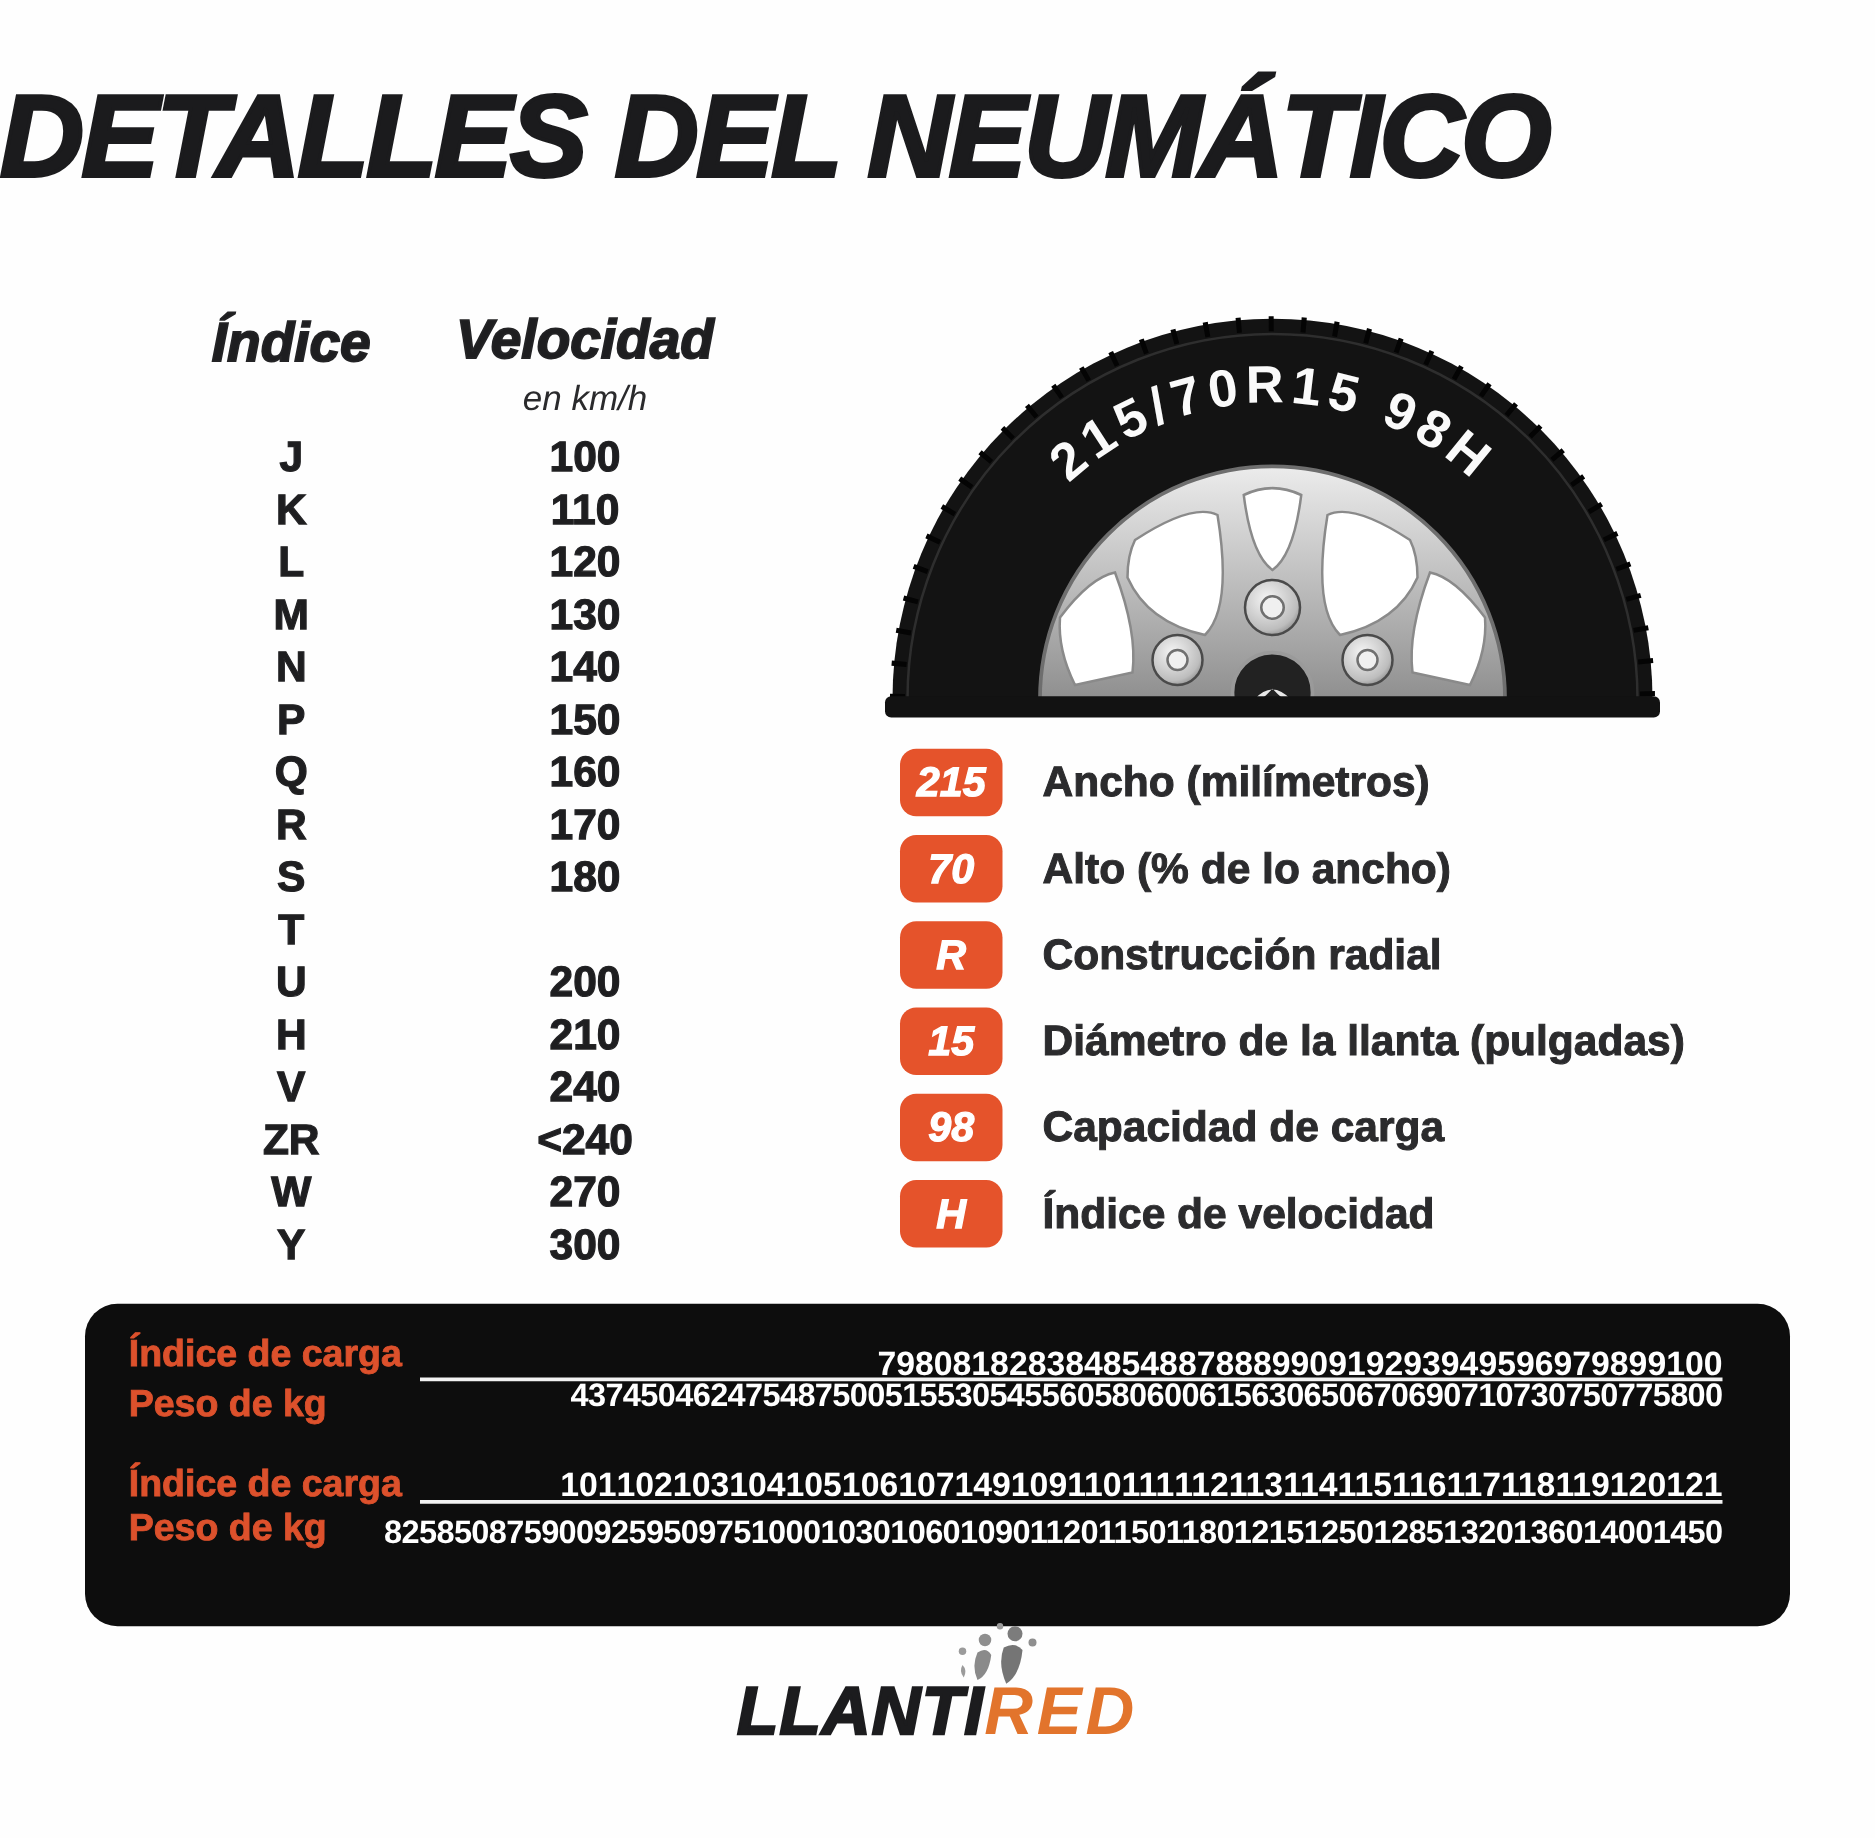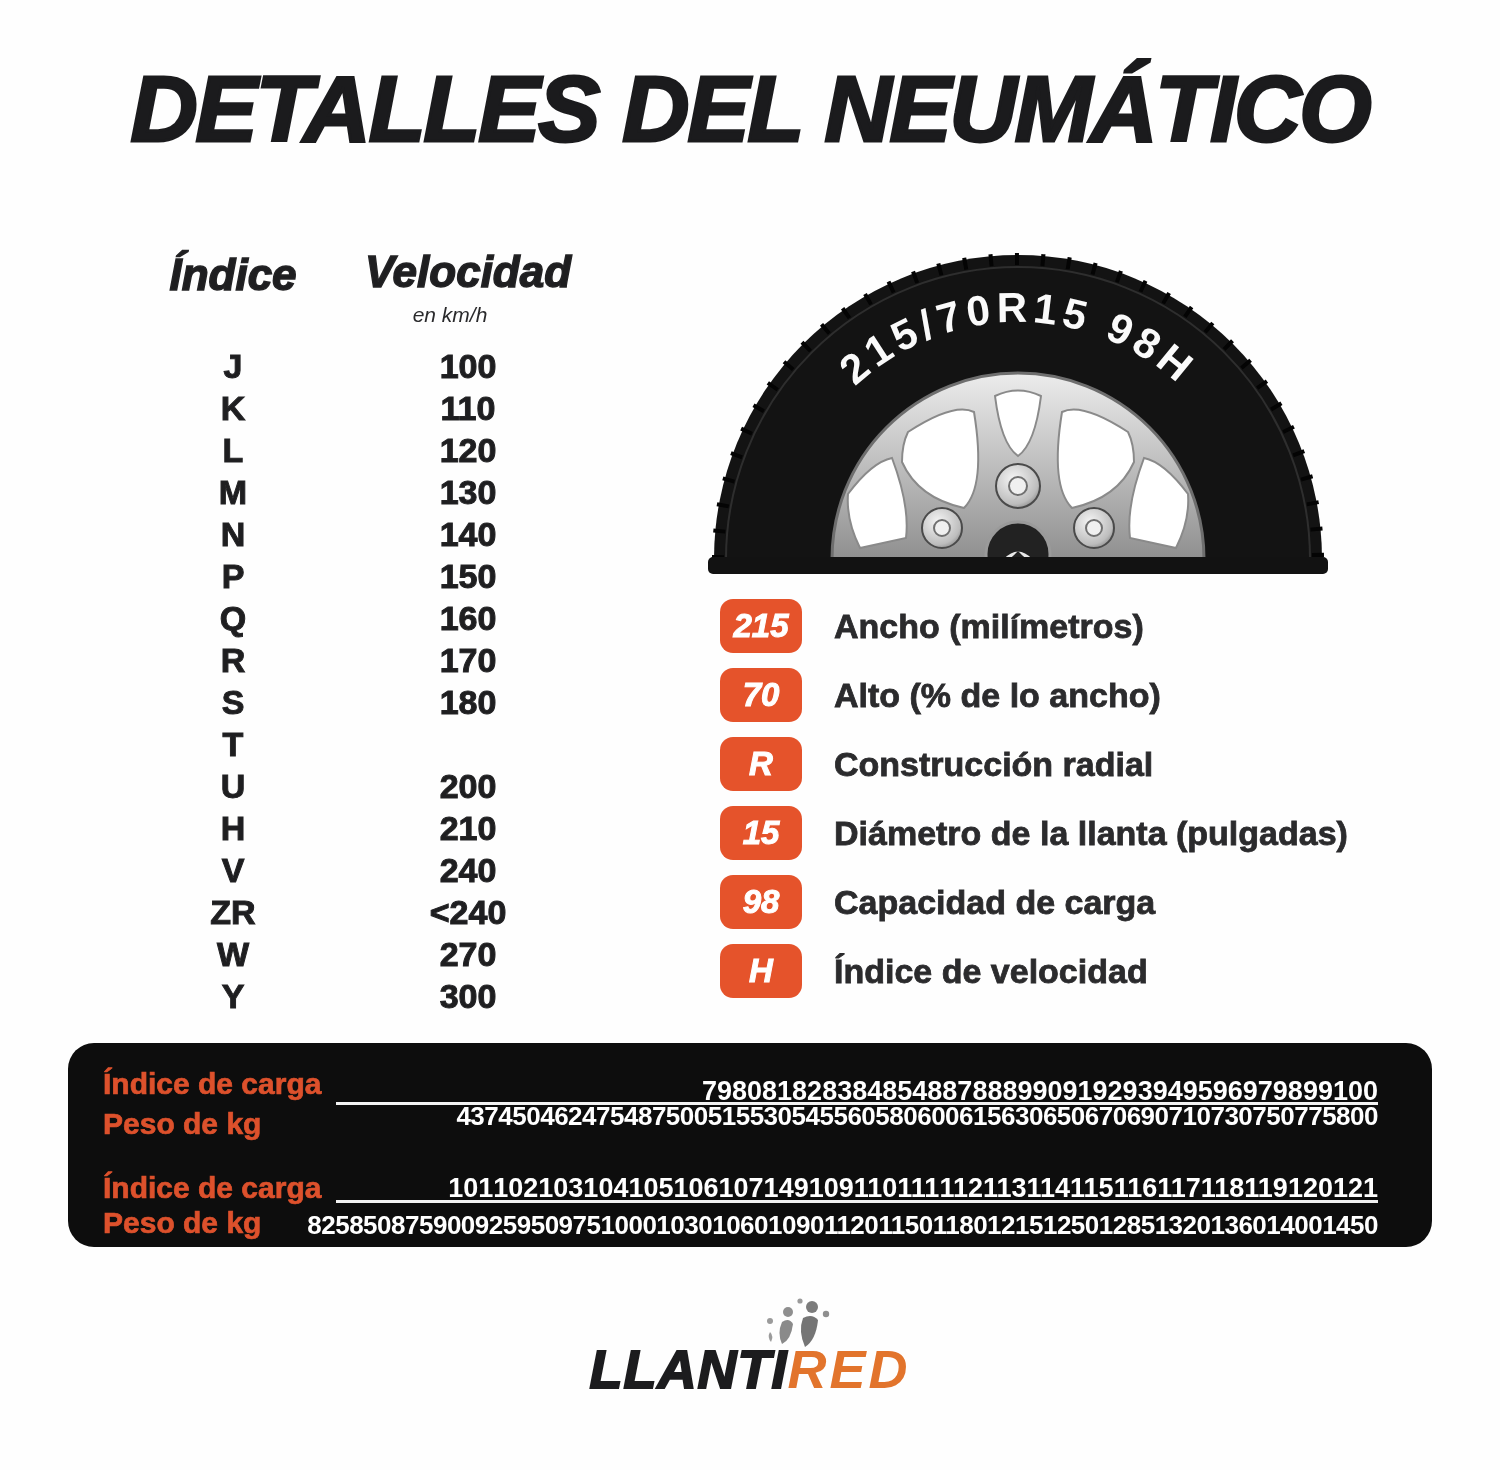--- a/index.html
+++ b/index.html
@@ -2,47 +2,47 @@
 <html><head>
 <meta charset="utf-8">
 <style>
   html,body{margin:0;padding:0;background:#ffffff;}
   .page{
     position:relative;width:1500px;height:1470px;background:#fefefe;overflow:hidden;
     font-family:"Liberation Sans","DejaVu Sans",sans-serif;color:#1e1e20;
   }
   
   .title{
-    position:absolute;left:0;top:56px;width:1500px;text-align:center;
+    position:absolute;left:0;top:56px;width:1500px;text-align:left;
     font-size:93px;font-weight:bold;font-style:italic;letter-spacing:-2px;
     color:#1b1b1d;-webkit-text-stroke:3px #1b1b1d;white-space:nowrap;
   }
   
   .st-head1{position:absolute;left:123px;top:250px;width:220px;text-align:center;
     font-size:44px;font-weight:bold;font-style:italic;-webkit-text-stroke:1.5px #232325;}
   .st-head2{position:absolute;left:358px;top:247px;width:220px;text-align:center;
     font-size:44px;font-weight:bold;font-style:italic;-webkit-text-stroke:1.5px #232325;}
-  .st-head-sub{position:absolute;left:350px;top:303px;width:200px;text-align:center;
-    font-size:21px;font-style:italic;color:#2a2a2c;}
+  .st-head-sub{position:absolute;left:368px;top:303px;width:200px;text-align:center;
+    font-size:28px;font-style:italic;color:#2a2a2c;}
   .speed-rows{position:absolute;left:150px;top:345px;width:470px;}
   .st-row{display:flex;height:42px;line-height:42px;}
   .st-letter{width:166px;text-align:center;font-size:34px;font-weight:bold;
     -webkit-text-stroke:1px #232325;}
   .st-value{width:304px;text-align:center;font-size:34px;font-weight:bold;
     -webkit-text-stroke:1px #232325;}
   
   .legend{position:absolute;left:720px;top:599px;display:flex;flex-direction:column;gap:15px;}
   .legend-row{display:flex;align-items:center;height:54px;}
   .badge{width:82px;height:54px;border-radius:13px;background:#e5532b;color:#ffffff;
     display:flex;align-items:center;justify-content:center;
     font-size:33px;font-weight:bold;font-style:italic;-webkit-text-stroke:1px #ffffff;flex:0 0 82px;}
   .legend-label{margin-left:32px;font-size:34px;font-weight:bold;color:#2b2b2d;
     -webkit-text-stroke:0.8px #2b2b2d;white-space:nowrap;}
   
-  .load-panel{position:absolute;left:68px;top:1043px;width:1364px;height:204px;
+  .load-panel{position:absolute;left:68px;top:1043px;width:1364px;height:258px;
     background:#0d0d0d;border-radius:26px;}
   .lp-label{position:absolute;left:35px;font-size:30px;font-weight:bold;color:#dd512c;
     -webkit-text-stroke:0.7px #dd512c;white-space:nowrap;}
   .lp-numrow{position:absolute;left:277px;width:1033px;display:flex;
     justify-content:flex-end;color:#ffffff;font-weight:bold;}
   .lp-numrow span{white-space:nowrap;}
   .lp-idx{font-size:27px;}
   .lp-wt{font-size:26px;letter-spacing:-0.5px;}
   .lp-line{position:absolute;left:268px;width:1042px;height:3px;background:#f2f2f2;}
   

